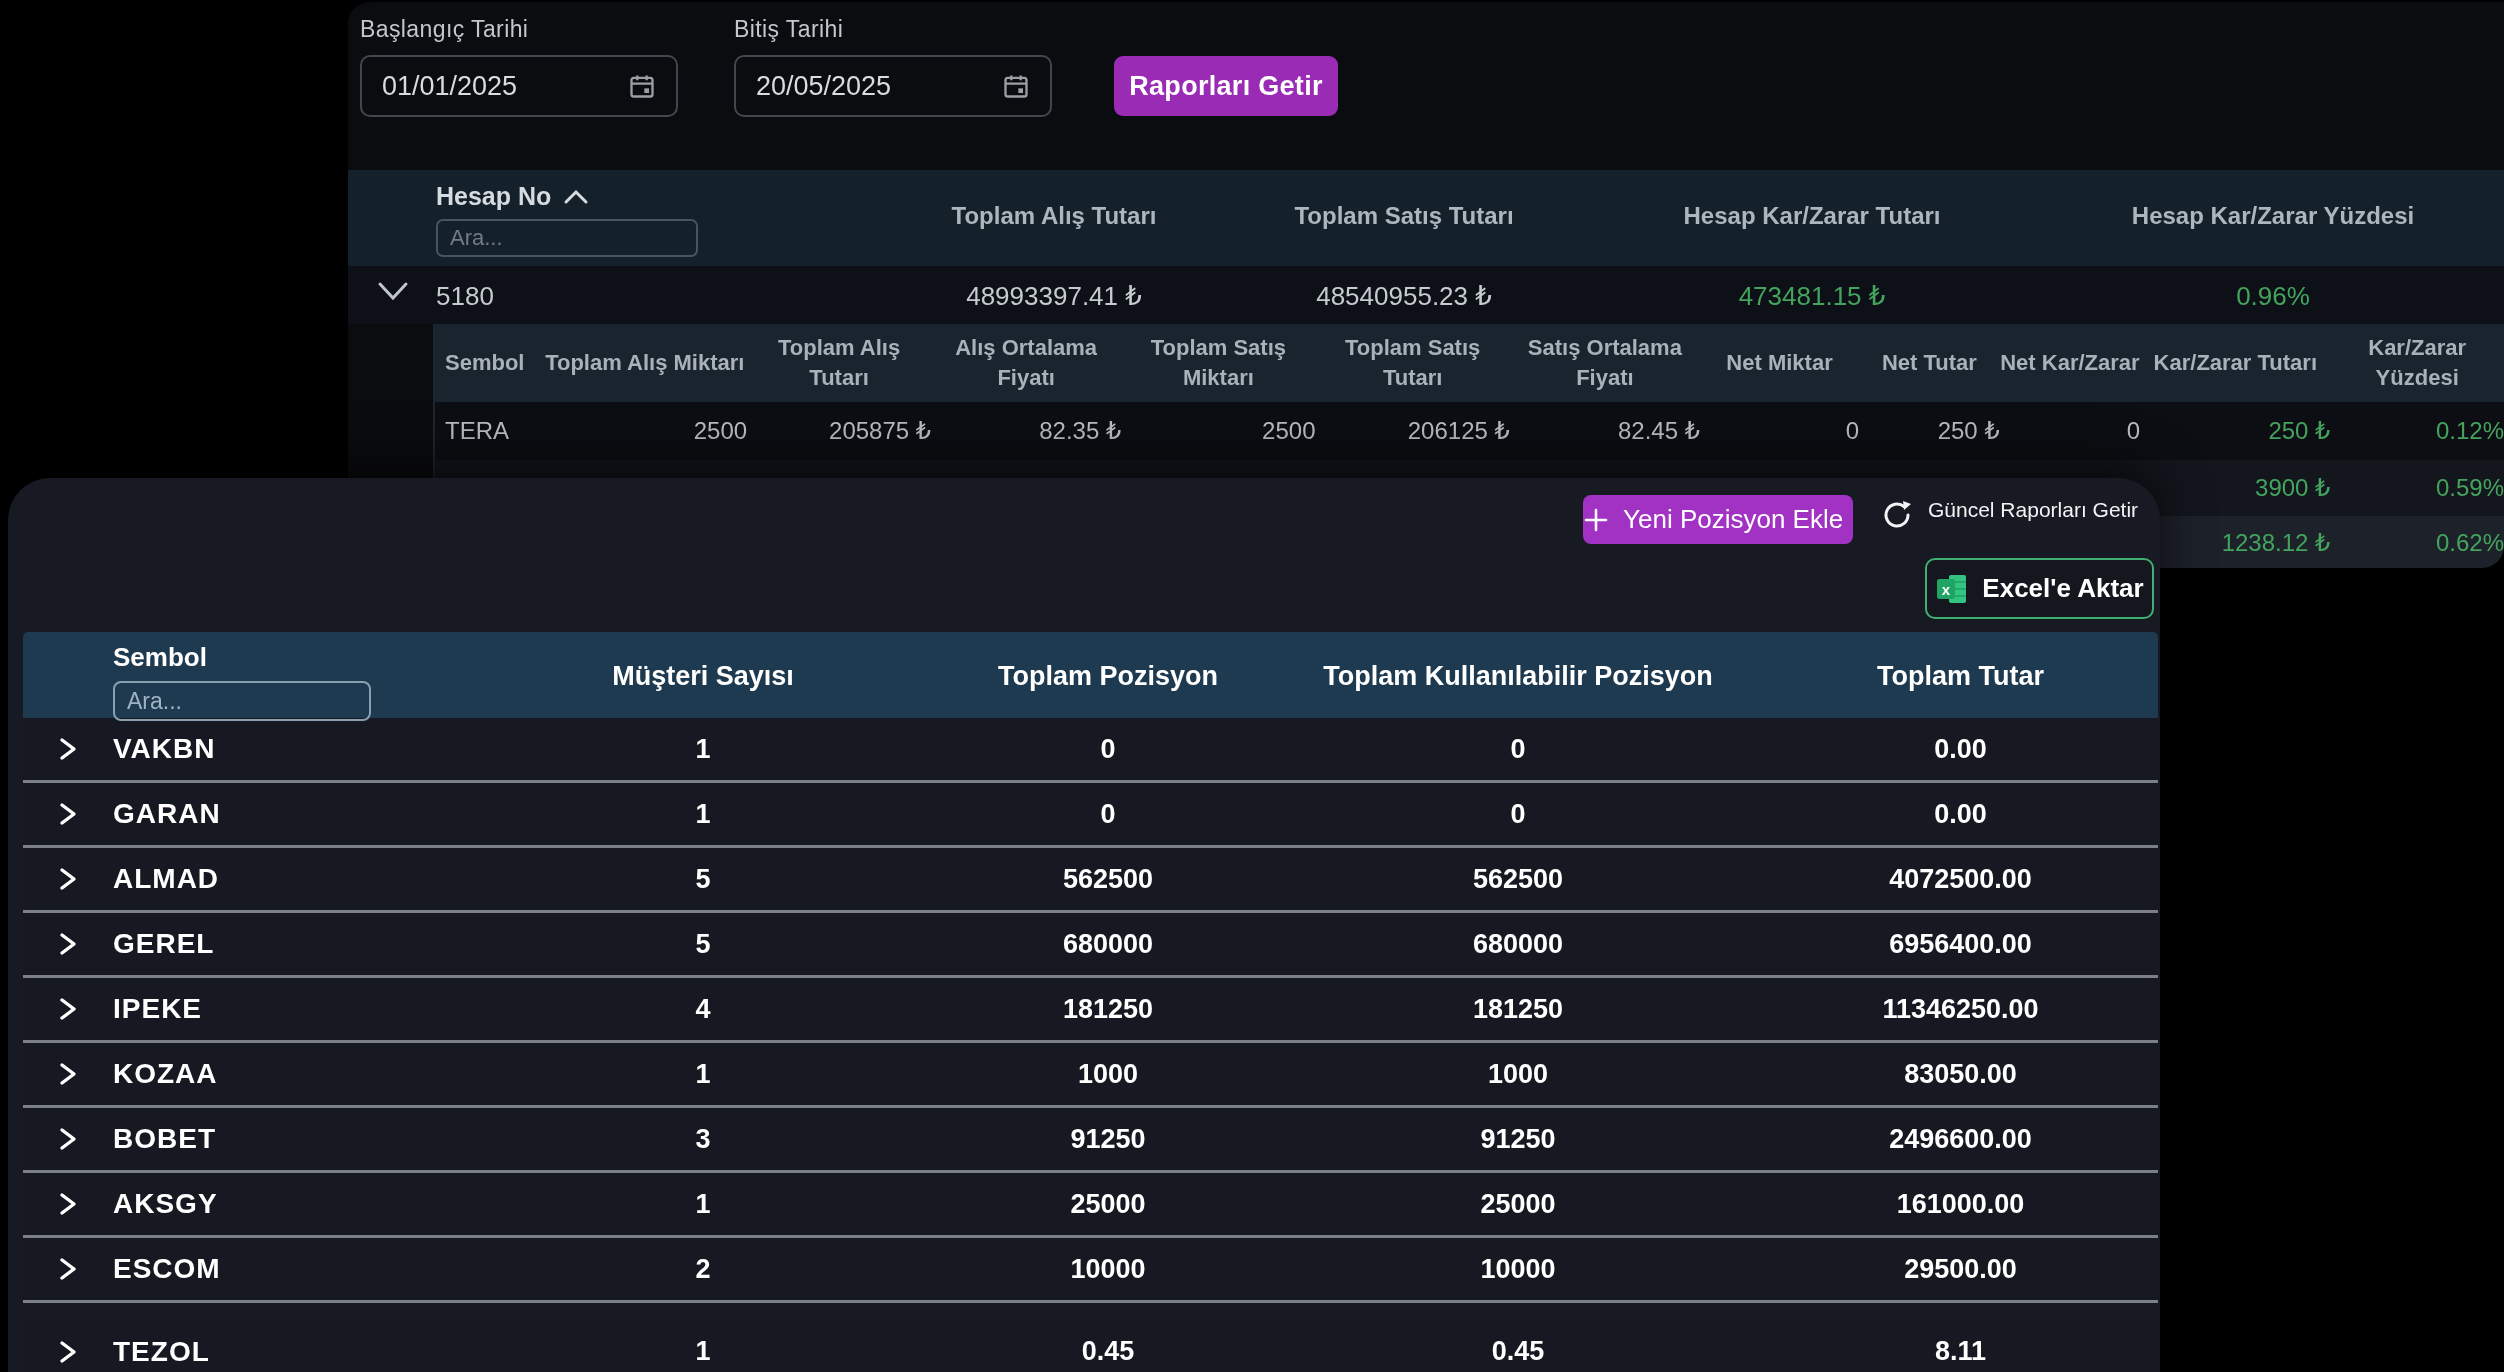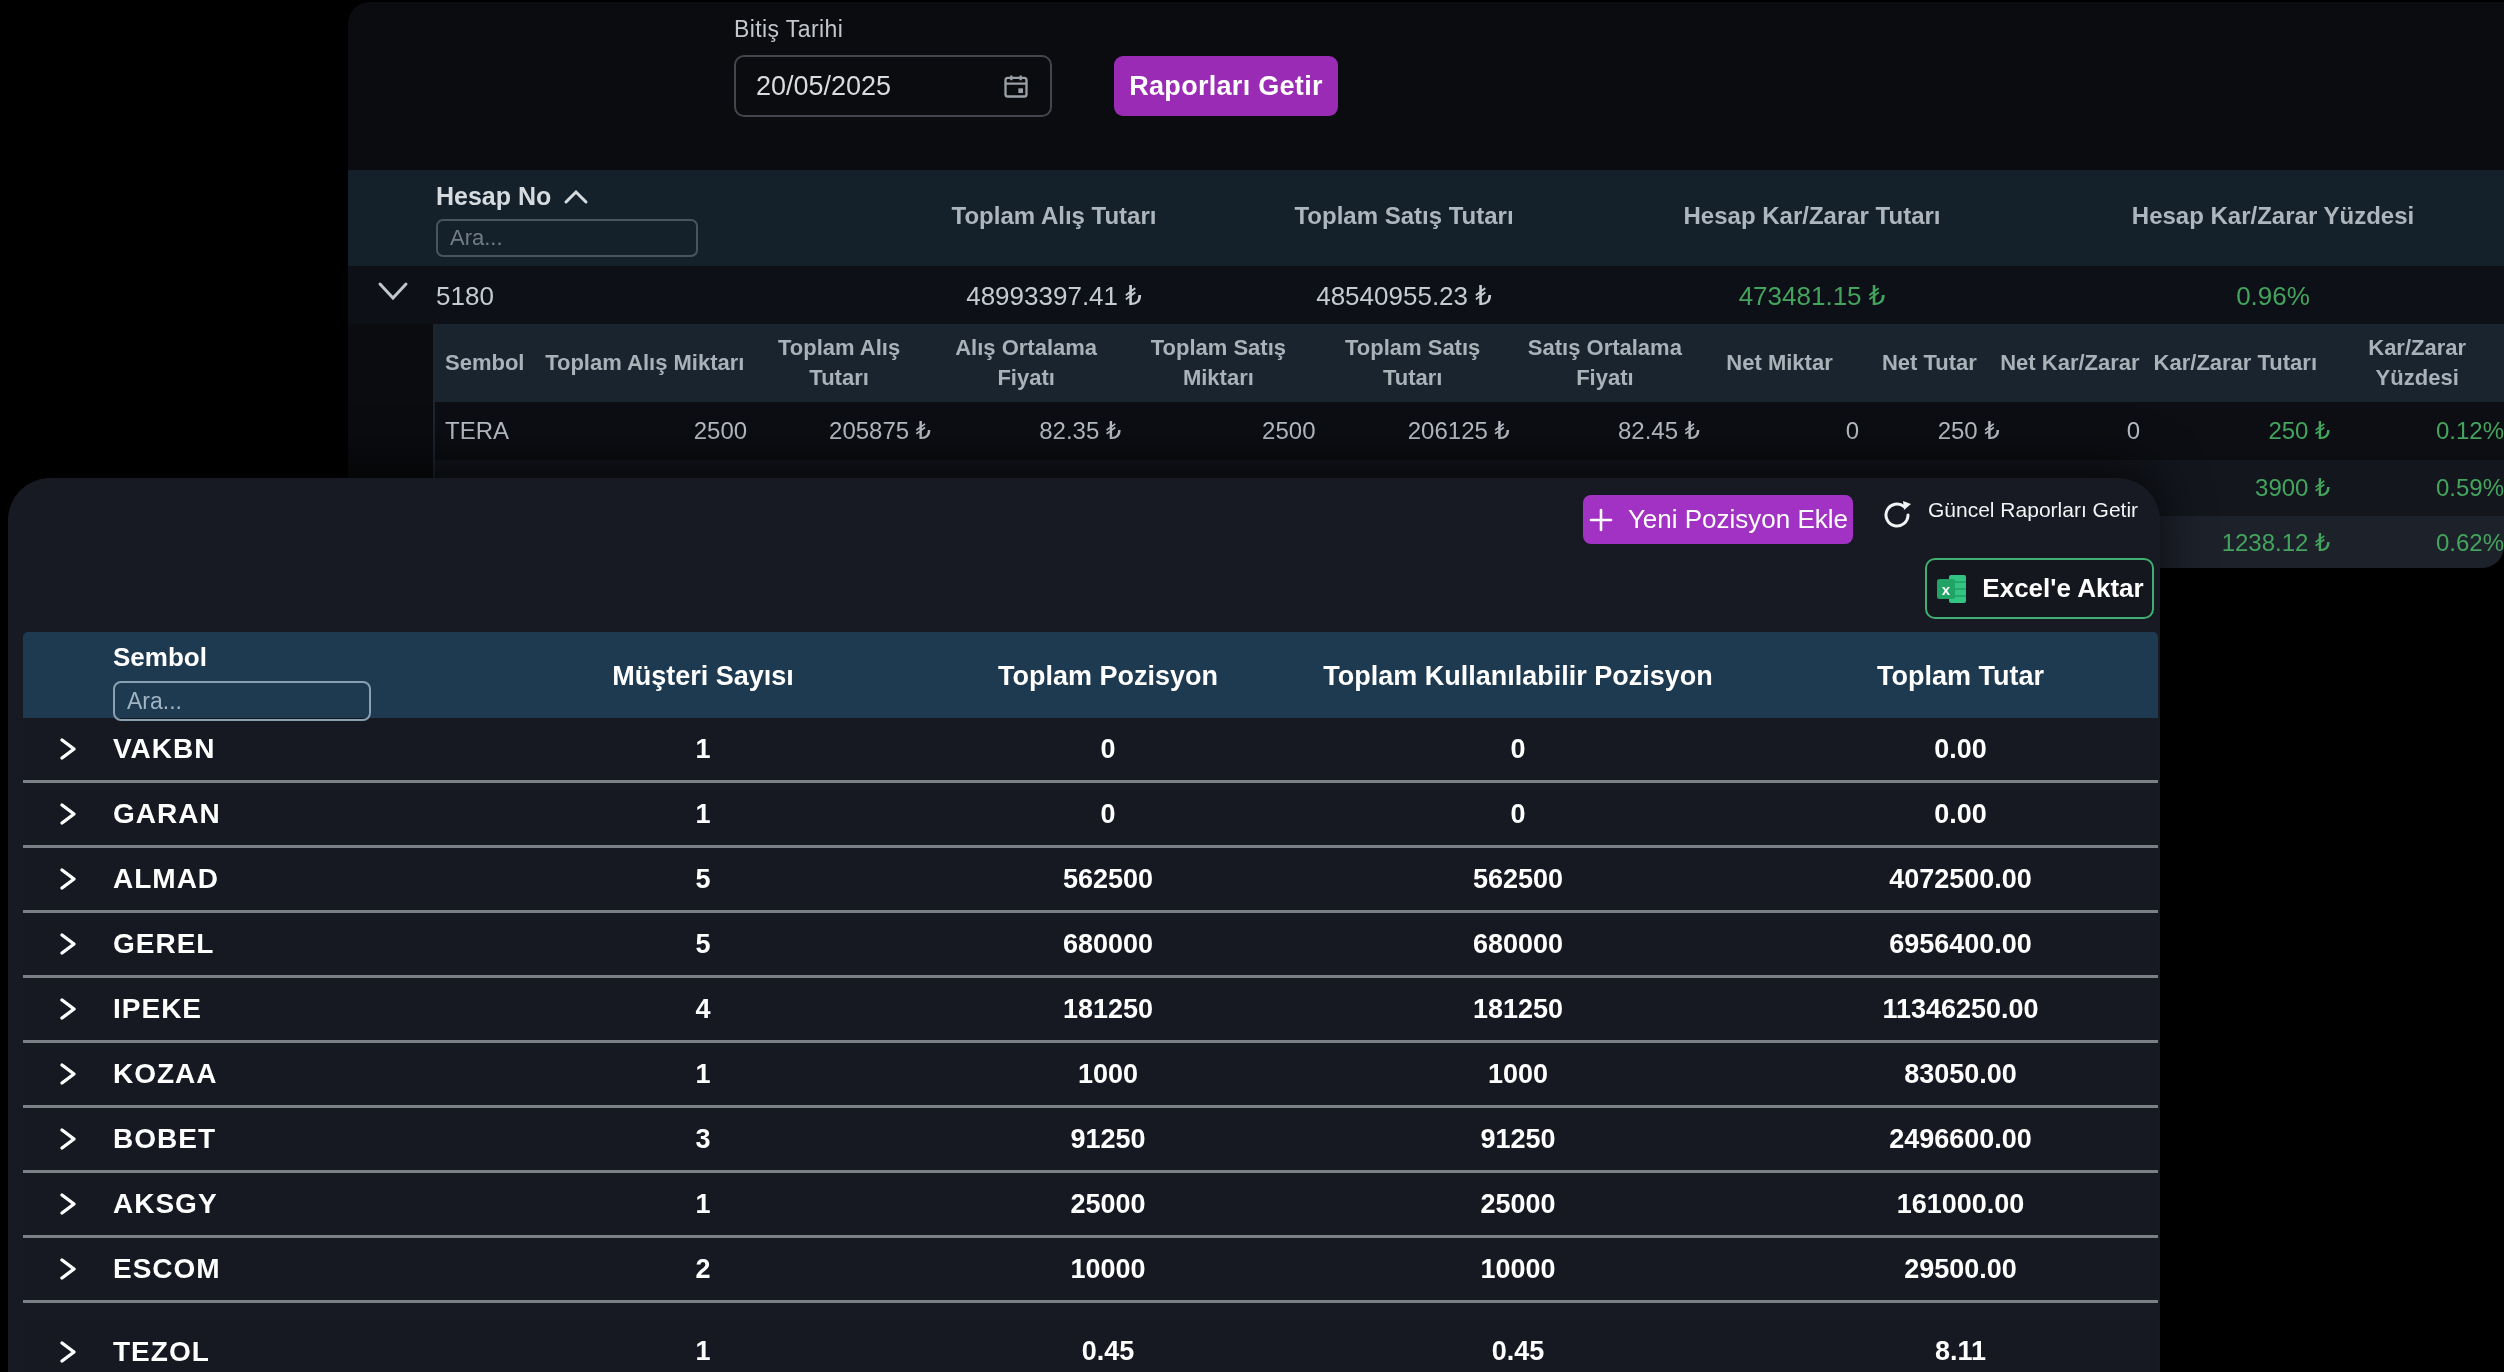--- a/index.html
+++ b/index.html
@@ -64,21 +64,21 @@
   .detail-row.r2{ background:#1d212a; height:54px; border-radius:0 0 22px 0; }
   
   .fg-card{
     position:absolute; left:8px; top:478px; width:2152px; height:894px;
     background:#171a22; border-radius:42px 42px 0 0; box-shadow:0 -14px 50px rgba(0,0,0,.65);
     z-index:5;
   }
   .btn-add{
     position:absolute; left:1575px; top:17px; width:270px; height:49px;
     background:#a132c3; border:none; border-radius:8px; color:#fff;
-    display:flex; align-items:center; justify-content:center; gap:14px;
+    display:flex; align-items:center; justify-content:flex-start; gap:14px;
     font-size:26px; font-family:inherit; cursor:pointer;
   }
   .refresh-wrap{
     position:absolute; left:1872px; top:20px; display:flex; align-items:flex-start; gap:14px;
     color:#f2f3f4; font-size:21px; cursor:pointer; white-space:nowrap;
   }
   .btn-excel{
     position:absolute; left:1917px; top:80px; width:229px; height:61px;
     background:#14171e; border:2px solid #3faf72; border-radius:10px; color:#fff;
     display:flex; align-items:center; justify-content:center; gap:13px;
@@ -102,20 +102,35 @@
   .pos-row .num{ font-size:27px; font-weight:700; color:#fff; text-align:center; }
   svg{ display:block; }
 </style>
 </head>
 <body>
 
 <div class="stage">
 
   <section class="bg-card">
 
+    <div class="field field-start">
+      <div class="flabel">Başlangıç Tarihi</div>
+      <div class="dinput">
+        <span>01/01/2025</span>
+        <span>
+          <svg width="28" height="28" viewBox="0 0 24 24" fill="none" stroke="#9aa0a6" stroke-width="2">
+            <rect x="3" y="5" width="18" height="16" rx="2"></rect>
+              <line x1="3" y1="10" x2="21" y2="10"></line>
+            <line x1="8" y1="3" x2="8" y2="7"></line>
+              <line x1="16" y1="3" x2="16" y2="7"></line>
+            <rect x="14" y="14" width="4" height="4" fill="#9aa0a6" stroke="none"></rect>
+          </svg>
+        </span>
+      </div>
+    </div>
 
     <div class="field field-end">
       <div class="flabel">Bitiş Tarihi</div>
       <div class="dinput">
         <span>20/05/2025</span>
         <span>
           <svg width="28" height="28" viewBox="0 0 24 24" fill="none" stroke="#9aa0a6" stroke-width="2">
             <rect x="3" y="5" width="18" height="16" rx="2"></rect>
               <line x1="3" y1="10" x2="21" y2="10"></line>
             <line x1="8" y1="3" x2="8" y2="7"></line>

